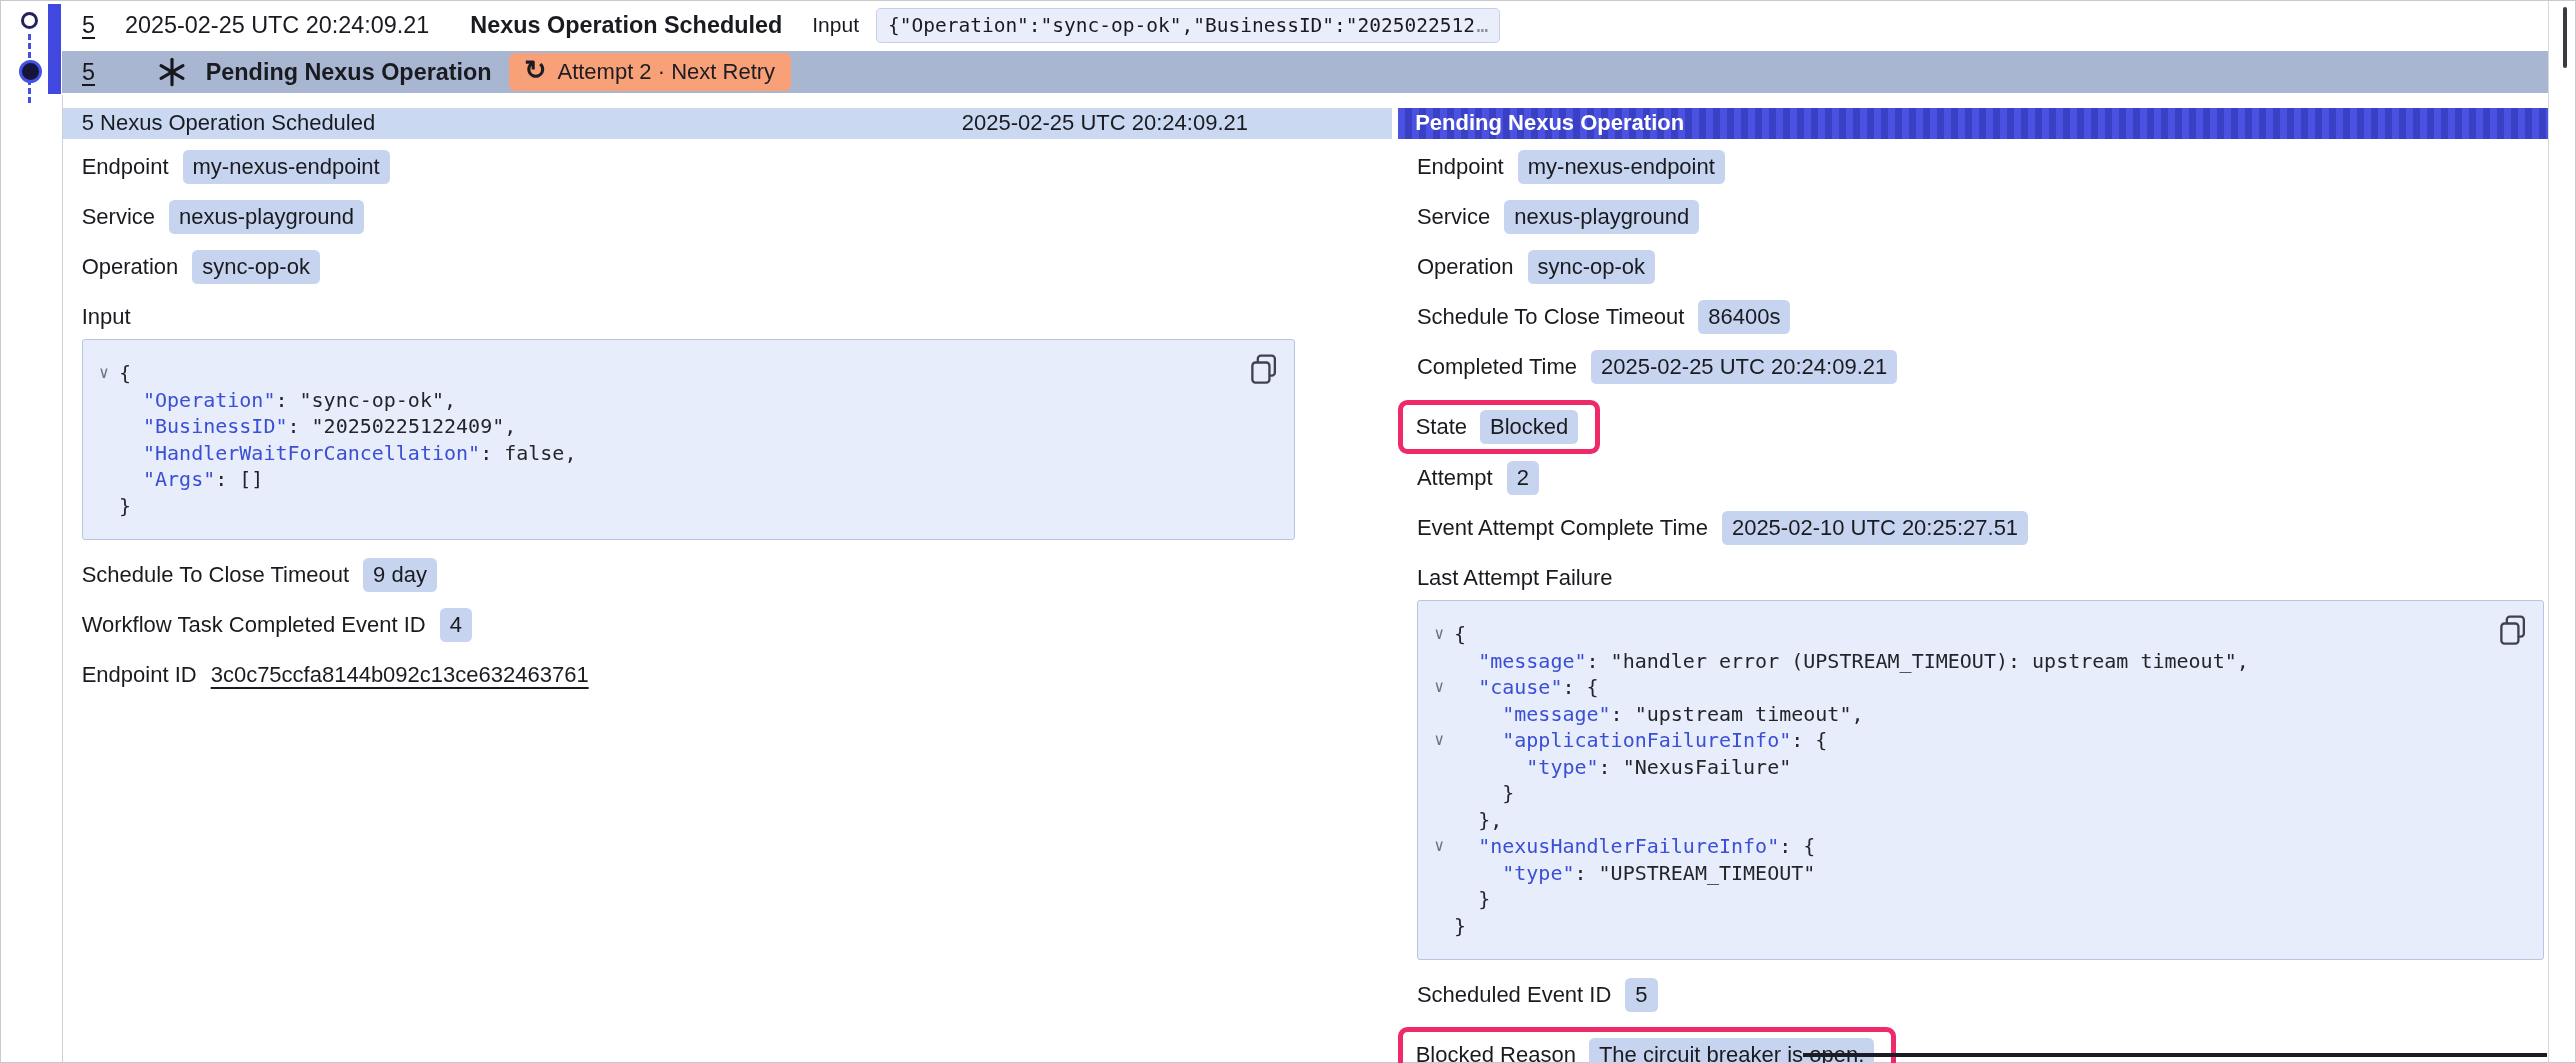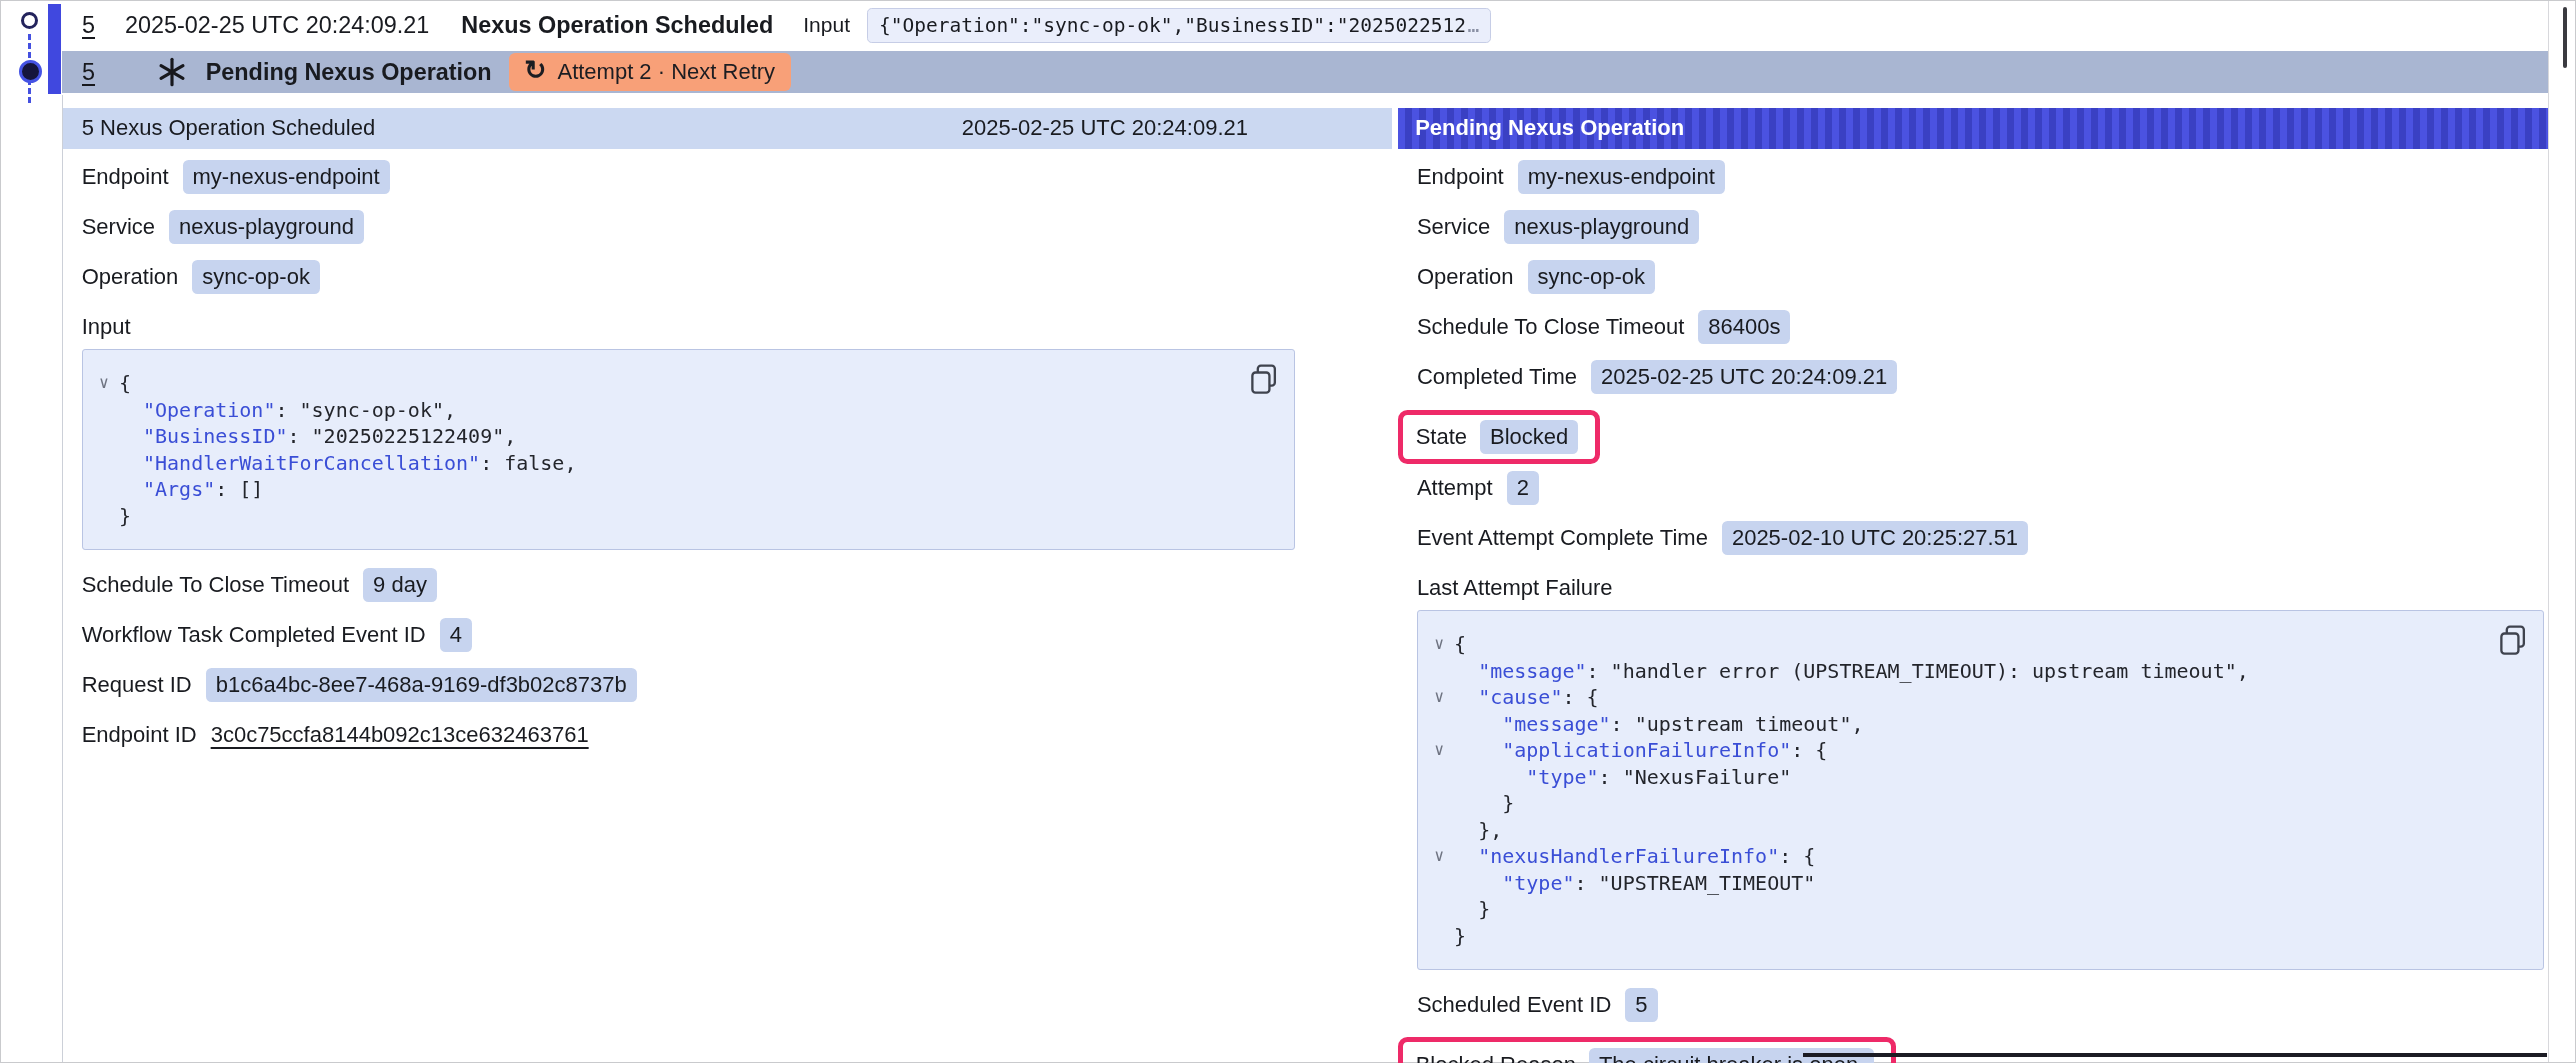--- a/index.html
+++ b/index.html
@@ -15,40 +15,40 @@
   .dash-line{position:absolute;left:26.5px;top:33px;height:69px;width:0;border-left:3.9px dashed #4450e0;}
   .marker-dot{position:absolute;left:20px;top:61px;width:17px;height:17px;border-radius:50%;
               background:#15153c;border:3.9px solid #4553e4;box-sizing:content-box;margin:-2.3px 0 0 -2.3px;}
 
   
   .row{position:absolute;left:61px;right:26.5px;height:42px;display:flex;align-items:center;font-size:23.4px;}
   .row1{top:3.1px;background:#fff;}
   .row2{top:50px;background:#a9b6d2;}
   .evt-id{margin-left:20px;text-decoration:underline;text-underline-offset:3.9px;color:#17181d;cursor:pointer;}
   .evt-time{margin-left:30px;white-space:nowrap;}
-  .evt-title{margin-left:32px;font-weight:bold;white-space:nowrap;}
+  .evt-title{margin-left:41px;font-weight:bold;white-space:nowrap;}
   .input-label{margin-left:30px;font-size:21px;}
   .input-chip{margin-left:17px;height:33px;display:flex;align-items:center;background:#eaeefb;
               border:1.6px solid #c6cde6;border-radius:4.7px;padding:0 11px;
               font-family:"DejaVu Sans Mono",monospace;font-size:19.5px;white-space:nowrap;cursor:pointer;}
   .input-chip .ellip{color:#8a90a4;margin-left:1.6px;}
   .star-icon{margin-left:62px;width:30px;height:30px;flex:none;}
   .row2 .evt-title{margin-left:18.7px;}
   .attempt-badge{margin-left:17px;display:flex;align-items:center;gap:11px;background:#f8a078;
                  border-radius:6.2px;padding:5.5px 15.6px;font-size:22px;color:#1c1d22;}
   .refresh-icon{font-size:26.5px;font-weight:bold;line-height:1;transform:translateY(-1.6px);}
 
   
   .detail{position:absolute;left:61px;top:94px;right:26.5px;bottom:0;border-left:1.6px solid #ccd0d8;
           display:flex;gap:6.2px;background:#fff;}
   .panel{box-sizing:border-box;}
   .panel-left{flex:0 0 1329px;}
   .panel-right{flex:1;position:relative;}
 
-  .panel-header{margin-top:12.5px;height:41px;display:flex;align-items:center;font-size:22px;}
+  .panel-header{margin-top:12.5px;height:31px;display:flex;align-items:center;font-size:22px;}
   .panel-header.light{background:#cbd8f1;justify-content:space-between;padding:0 144px 0 18.7px;}
   .panel-header.striped{background:repeating-linear-gradient(90deg,#4b52e1 0px,#4b52e1 7px,#3a40c3 7px,#3a40c3 14px);
                         color:#ffffff;font-weight:bold;padding:0 0 0 17px;}
 
   .fields{padding:11px 0 0 18.7px;}
   .frow{display:flex;align-items:center;gap:14px;margin-bottom:15px;min-height:35px;font-size:22px;}
   .flabel{white-space:nowrap;}
   .badge{background:#c7d4ef;border-radius:5.5px;padding:3.9px 10px;white-space:nowrap;}
   .link-val{text-decoration:underline;text-underline-offset:4.7px;cursor:pointer;}
 
@@ -172,24 +172,20 @@
           </div>
         <div class="frow">
           <span class="flabel">Schedule To Close Timeout</span>
           <span class="badge">9 day</span>
         </div>
         <div class="frow">
           <span class="flabel">Workflow Task Completed Event ID</span>
           <span class="badge">4</span>
         </div>
         <div class="frow">
-          <span class="flabel">Request ID</span>
-          <span class="badge">b1c6a4bc-8ee7-468a-9169-df3b02c8737b</span>
-        </div>
-        <div class="frow">
           <span class="flabel">Endpoint ID</span>
           <span class="link-val">3c0c75ccfa8144b092c13ce632463761</span>
         </div>
       </div>
     </div>
 
     <div class="panel panel-right">
       <div class="panel-header striped">
         <span>Pending Nexus Operation</span>
       </div>

